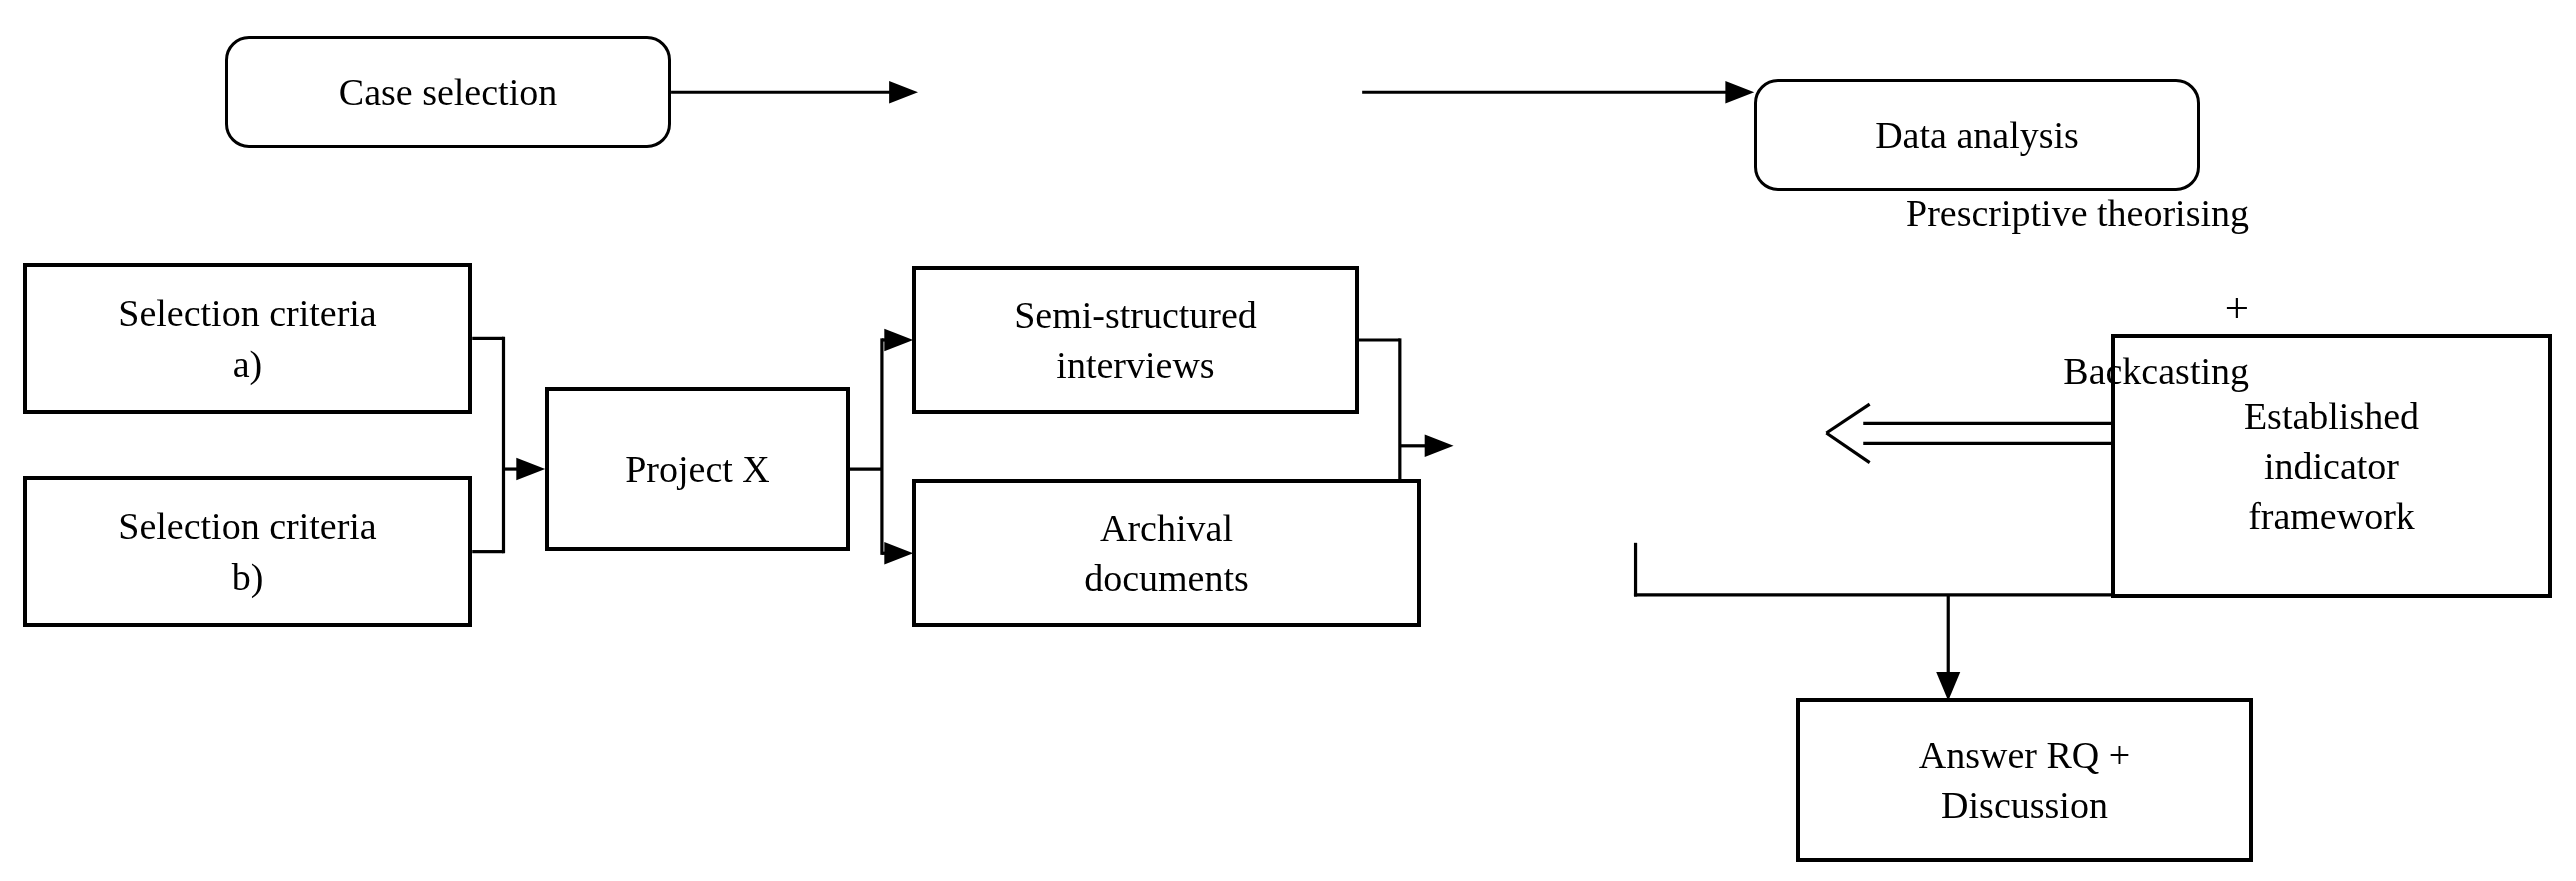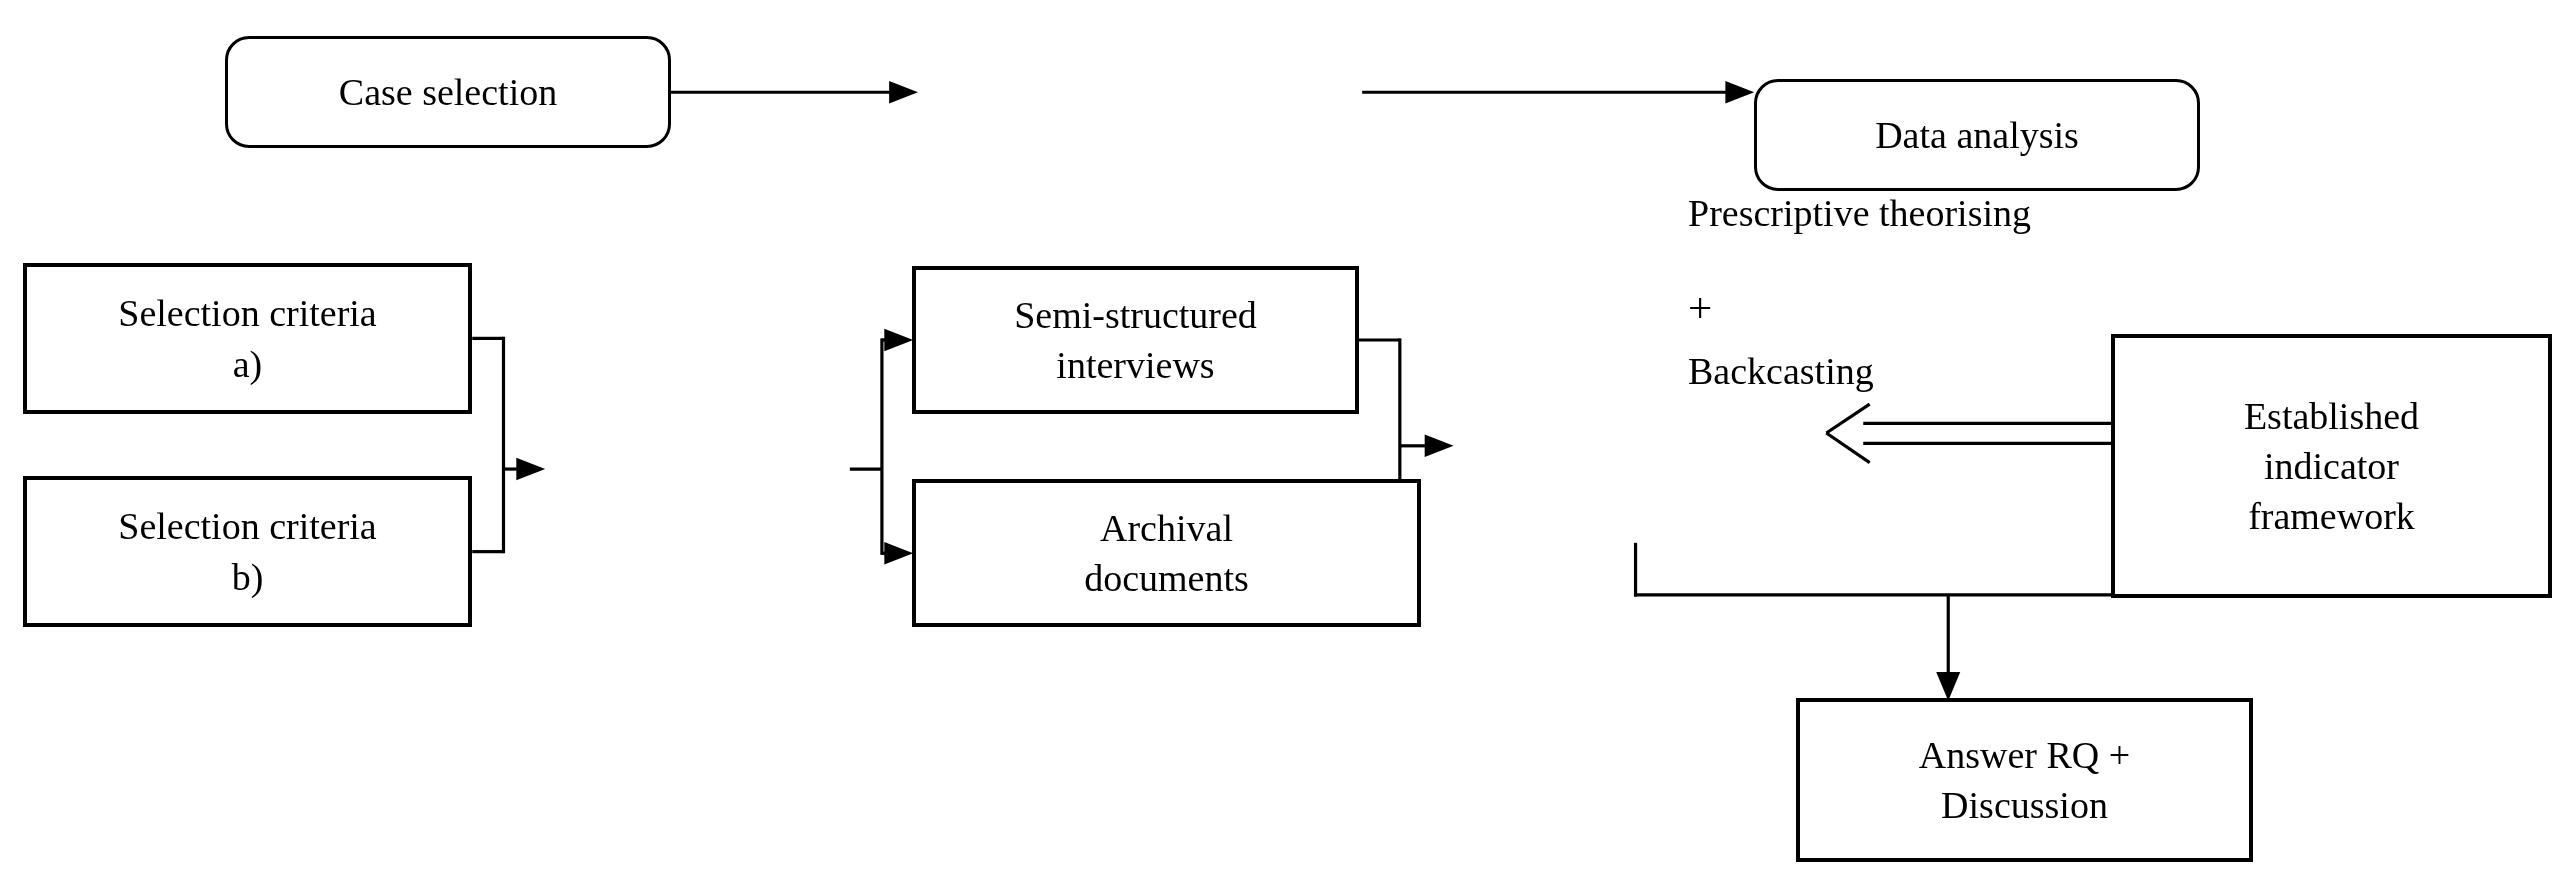--- a/index.html
+++ b/index.html
@@ -31,21 +31,21 @@
     font-size: 38px;
     line-height: 1.32;
     white-space: pre-line;
   }
   .node.rounded {
     border-width: 3.2px;
     border-radius: 24px;
   }
   .annotation {
     position: absolute;
-    text-align: left;
+    text-align: right;
     font-size: 38px;
     line-height: 1.2;
     white-space: pre-line;
   }
   
   .pos-case       { left: 225px;  top: 36px;  width: 446px; height: 112px; }
   .pos-collect    { left: 916px; top: 36px;  width: 446px; height: 112px; }
   .pos-analysis   { left: 1754px; top: 36px;  width: 446px; height: 112px; margin-top: 43px; }
   .pos-crit-a     { left: 23px;   top: 263px; width: 449px; height: 151px; }
   .pos-crit-b     { left: 23px;   top: 476px; width: 449px; height: 151px; }
@@ -110,20 +110,21 @@
     </g>
   </svg>
 
   <div class="node rounded pos-case">Case selection</div>
   <div class="node rounded pos-analysis">Data analysis</div>
 
   <div class="node pos-crit-a">Selection criteria
 a)</div>
   <div class="node pos-crit-b">Selection criteria
 b)</div>
+  <div class="node pos-projectx">Project X</div>
   <div class="node pos-interviews">Semi-structured
 interviews</div>
   <div class="node pos-archival">Archival
 documents</div>
   <div class="node pos-framework">Established
 indicator
 framework</div>
   <div class="node pos-answer">Answer RQ +
 Discussion</div>
 

